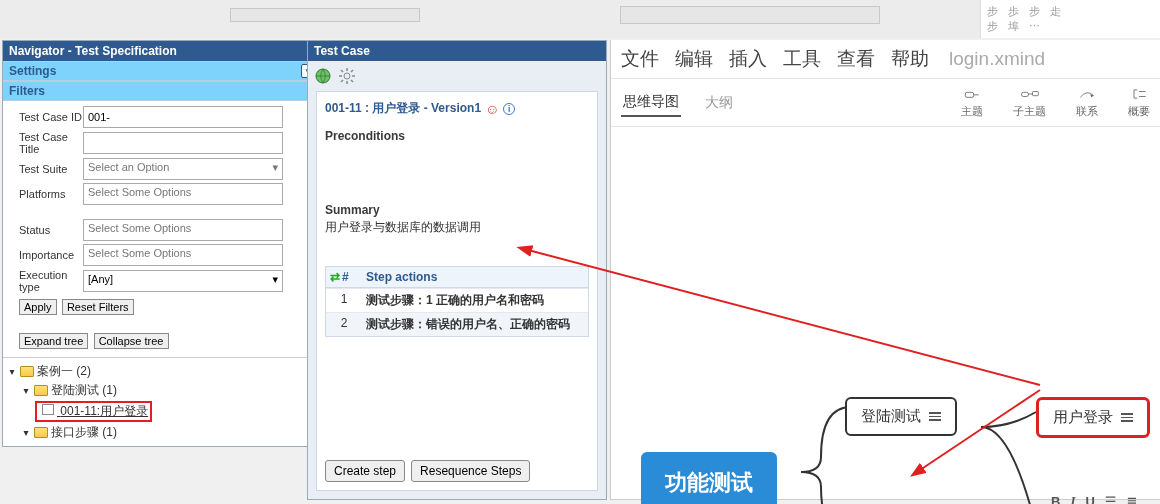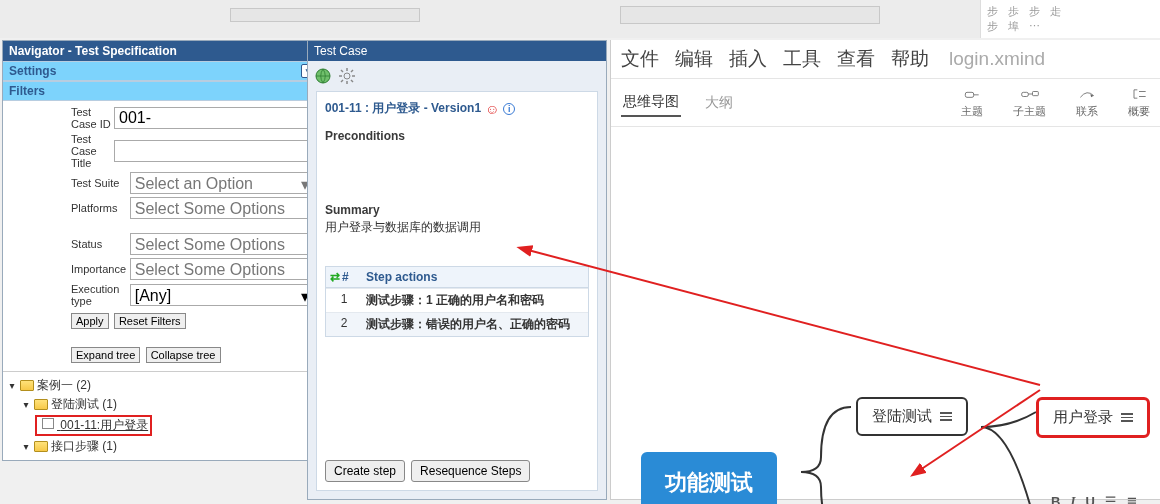--- a/index.html
+++ b/index.html
@@ -4,40 +4,40 @@
 <style>
   * { box-sizing: border-box; font-family: Arial, "Microsoft YaHei", sans-serif; }
   body { margin:0; background:#f0f0f0; width:1160px; height:504px; position:relative; overflow:hidden; font-size:12px; color:#333; }
 
   
   .nav-panel { position:absolute; left:2px; top:40px; width:336px; background:#fff; border:1px solid #9ab; }
   .nav-title { background:#2e5a8f; color:#fff; font-weight:bold; padding:3px 6px; font-size:12px; }
   .section-bar { background:#7dd3fc; border-top:1px solid #b8cde0; border-bottom:1px solid #b8cde0; font-weight:bold; color:#2e5a8f; font-size:12px; padding:2px 6px; display:flex; justify-content:space-between; align-items:center; }
   .help-icon { width:14px; height:14px; background:#fff; border:1px solid #2e5a8f; color:#2e5a8f; display:inline-flex; align-items:center; justify-content:center; font-weight:bold; font-size:10px; border-radius:2px; }
   .collapse-icon { width:14px; height:14px; background:#fff; border:1px solid #2e5a8f; color:#2e5a8f; display:inline-flex; align-items:center; justify-content:center; font-size:9px; border-radius:2px; }
-  .filters-body { padding:2px 23px 8px;margin-left:45px; }
+  .filters-body { padding:2px 16px 8px; }
   .frow { display:flex; align-items:center; margin:3px 0; }
   .flabel { width:64px; font-size:11px; color:#333; }
-  .input, .select { border:1px solid #aaa; padding:2px 4px; font-size:16px; height:22px; background:#fff; color:#777; }
+  .input, .select { border:1px solid #aaa; padding:2px 4px; font-size:11px; height:22px; background:#fff; color:#777; }
   .input { width:200px; }
   .select { width:200px; }
   .btn-sm { border:1px solid #888; background:#efefef; padding:1px 4px; font-size:11px; margin-right:2px; cursor:pointer; }
 
   .tree { padding:4px 2px; }
   .tree-row { display:flex; align-items:center; padding:1px 2px; font-size:12px; }
   .tree-toggle { display:inline-block; width:10px; text-align:center; color:#333; font-size:10px; }
   .folder-icon { display:inline-block; width:14px; height:11px; background:linear-gradient(#ffe27a,#f7c948); border:1px solid #b38f1d; border-radius:1px; margin:0 3px; position:relative; }
   .file-icon { display:inline-block; width:12px; height:11px; background:#fff; border:1px solid #888; margin:0 3px; }
   .tree-selected { border:2px solid #e02020; padding:0 2px; }
   .indent1 { margin-left:14px; }
   .indent2 { margin-left:28px;text-decoration:underline; }
 
   
   .tc-panel { position:absolute; left:307px; top:40px; width:300px; height:460px; background:#e9eef5; border:1px solid #9ab; display:flex; flex-direction:column; }
-  .tc-title { background:#2e5a8f; color:#fff; font-weight:normal; padding:3px 6px; font-size:12px; }
+  .tc-title { background:#2e5a8f; color:#fff; font-weight:bold; padding:3px 6px; font-size:12px; }
   .tc-toolbar { padding:6px; display:flex; gap:6px; }
   .globe-icon, .gear-icon { width:18px; height:18px; display:inline-flex; align-items:center; justify-content:center; }
   .tc-inner { background:#fff; margin:0 8px 8px; border:1px solid #cdd9e6; padding:8px; flex:1; display:flex; flex-direction:column; position:relative; }
   .tc-tag { color:#2e5a8f; font-weight:bold; font-size:12px; display:flex; align-items:center; gap:4px; }
   .ghost-icon { color:#d22; font-size:14px; }
   .info-icon { color:#3a7bd5; font-weight:bold; border:1px solid #3a7bd5; border-radius:50%; width:12px; height:12px; display:inline-flex; align-items:center; justify-content:center; font-size:9px; }
   .sec-head { font-weight:bold; color:#3a3a3a; font-size:12px; margin-top:12px; }
   .summary-text { font-size:12px; margin-top:2px; }
   .steps-table { border:1px solid #cdd9e6; margin-top:30px; font-size:12px; }
   .steps-head { display:flex; background:#eef4fb; border-bottom:1px solid #cdd9e6; font-weight:bold; color:#2e5a8f; }
@@ -296,21 +296,21 @@
     <svg class="arrow-svg" style="left:370px;top:280px" width="60" height="40">
       <path d="M0 20 Q 30 20 55 5" fill="none" stroke="#333" stroke-width="2"></path>
     </svg>
     <svg class="arrow-svg" style="left:370px;top:300px" width="60" height="120">
       <path d="M0 0 Q 30 0 55 100" fill="none" stroke="#333" stroke-width="2"></path>
     </svg>
 
     <div class="node node-main" style="left:30px; top:325px;">
       <span>功能测试</span>
     </div>
-    <div class="node" style="left:245px; top:270px;">
+    <div class="node" style="left:234px; top:270px;">
       <span>登陆测试</span>
       <span class="burger">
           <span></span>
           <span></span>
           <span></span>
         </span>
     </div>
     <div class="node redbox" style="left:425px; top:270px;">
       <span>用户登录</span>
       <span class="burger">

